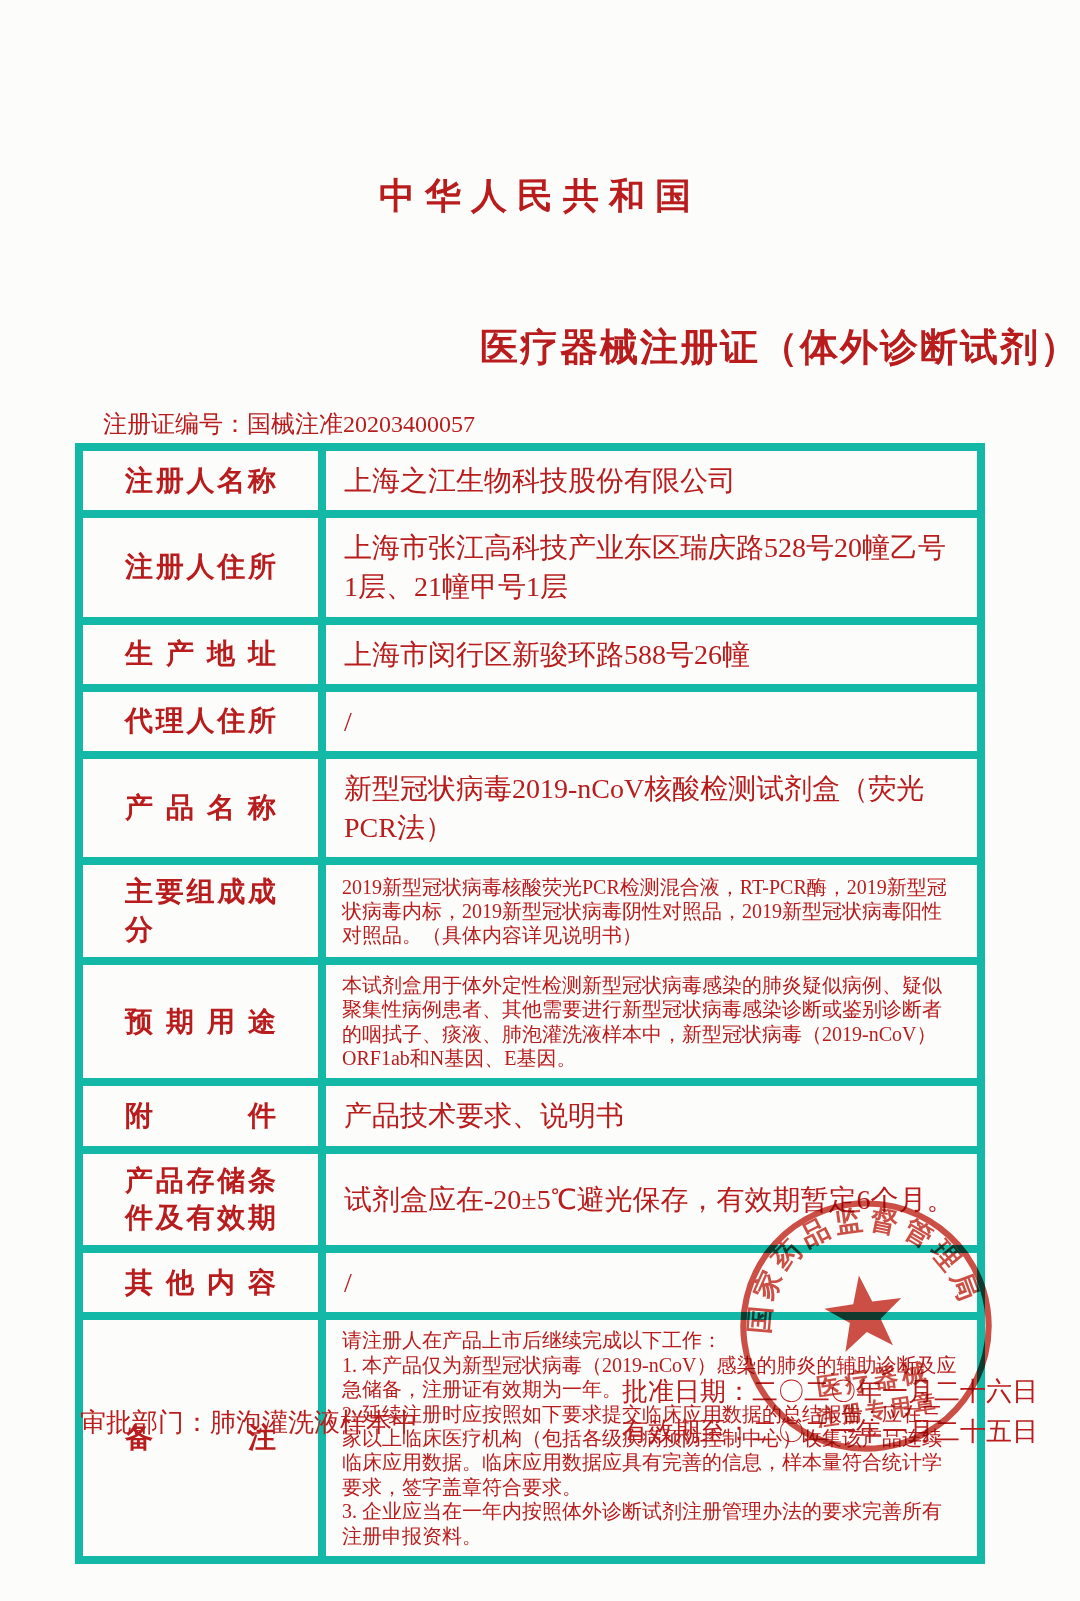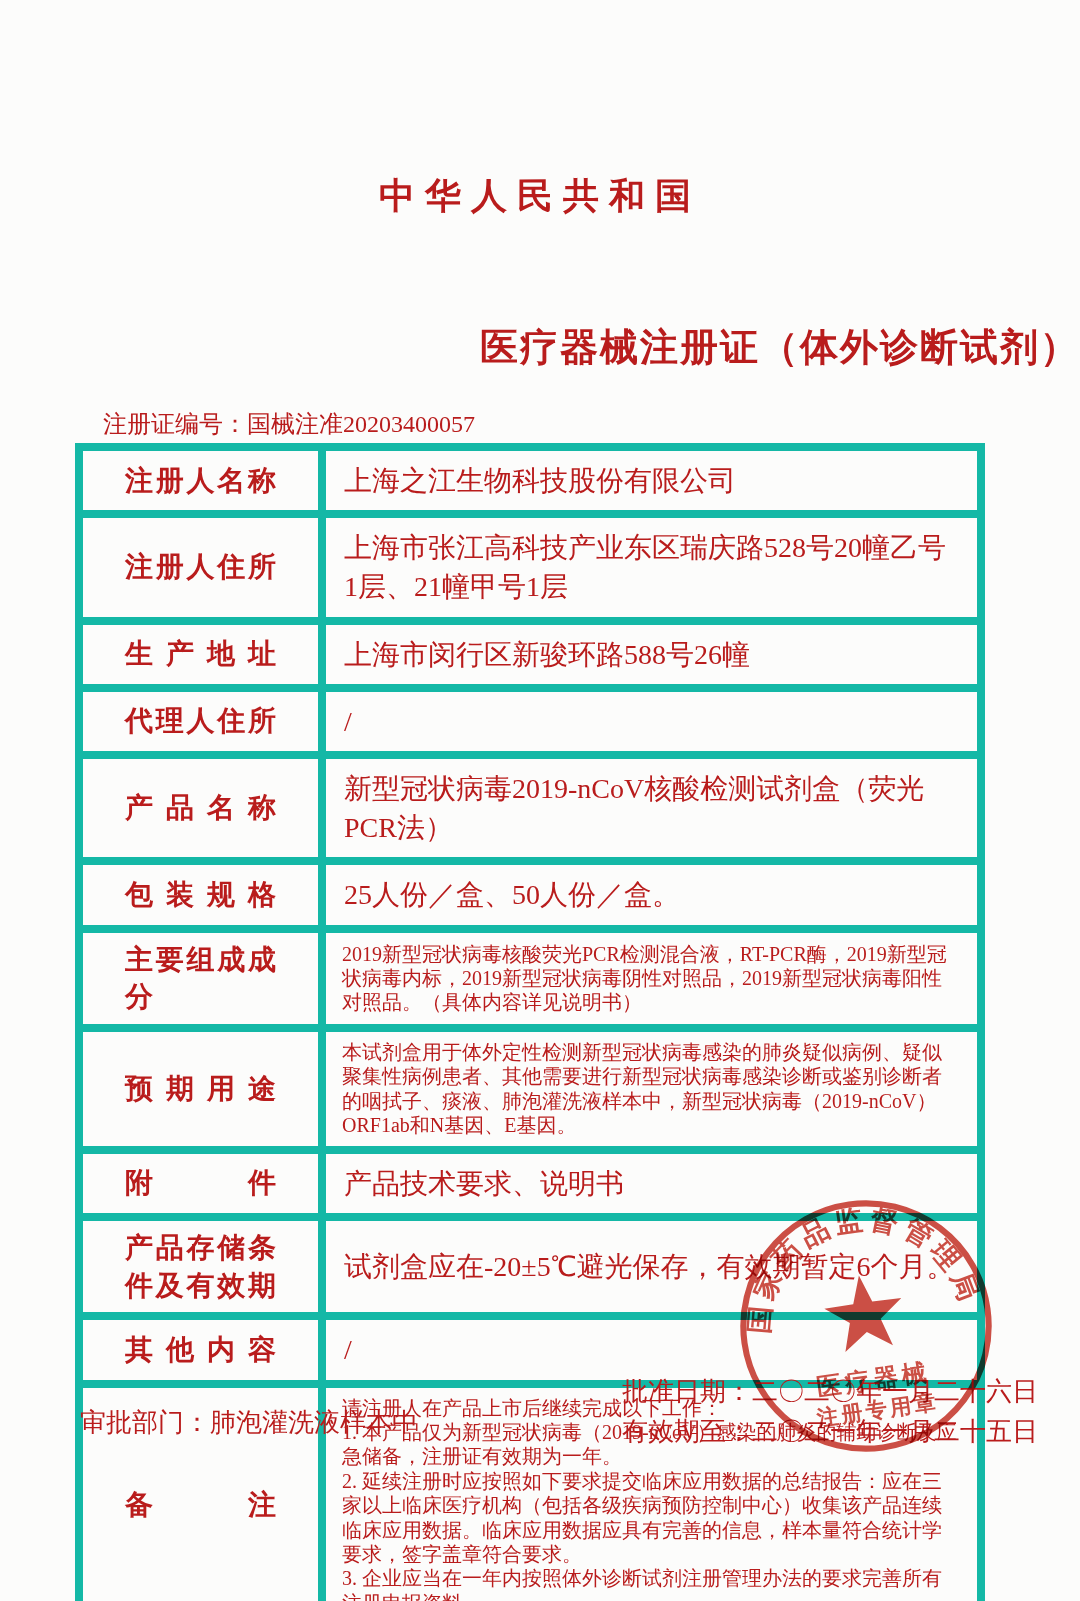--- a/index.html
+++ b/index.html
@@ -128,26 +128,20 @@
           <td class="value-cell">
             <div>/</div>
           </td>
         </tr>
         <tr>
           <td class="label-cell">产品名称</td>
           <td class="value-cell">
             <div>新型冠状病毒2019-nCoV核酸检测试剂盒（荧光PCR法）</div>
           </td>
         </tr>
-        <tr>
-          <td class="label-cell">包装规格</td>
-          <td class="value-cell">
-            <div>25人份／盒、50人份／盒。</div>
-          </td>
-        </tr>
         <tr class="small">
           <td class="label-cell">主要组成成分</td>
           <td class="value-cell">
             <div>2019新型冠状病毒核酸荧光PCR检测混合液，RT-PCR酶，2019新型冠状病毒内标，2019新型冠状病毒阴性对照品，2019新型冠状病毒阳性对照品。（具体内容详见说明书）</div>
           </td>
         </tr>
         <tr class="small">
           <td class="label-cell">预期用途</td>
           <td class="value-cell">
             <div>本试剂盒用于体外定性检测新型冠状病毒感染的肺炎疑似病例、疑似聚集性病例患者、其他需要进行新型冠状病毒感染诊断或鉴别诊断者的咽拭子、痰液、肺泡灌洗液样本中，新型冠状病毒（2019-nCoV）ORF1ab和N基因、E基因。</div>

